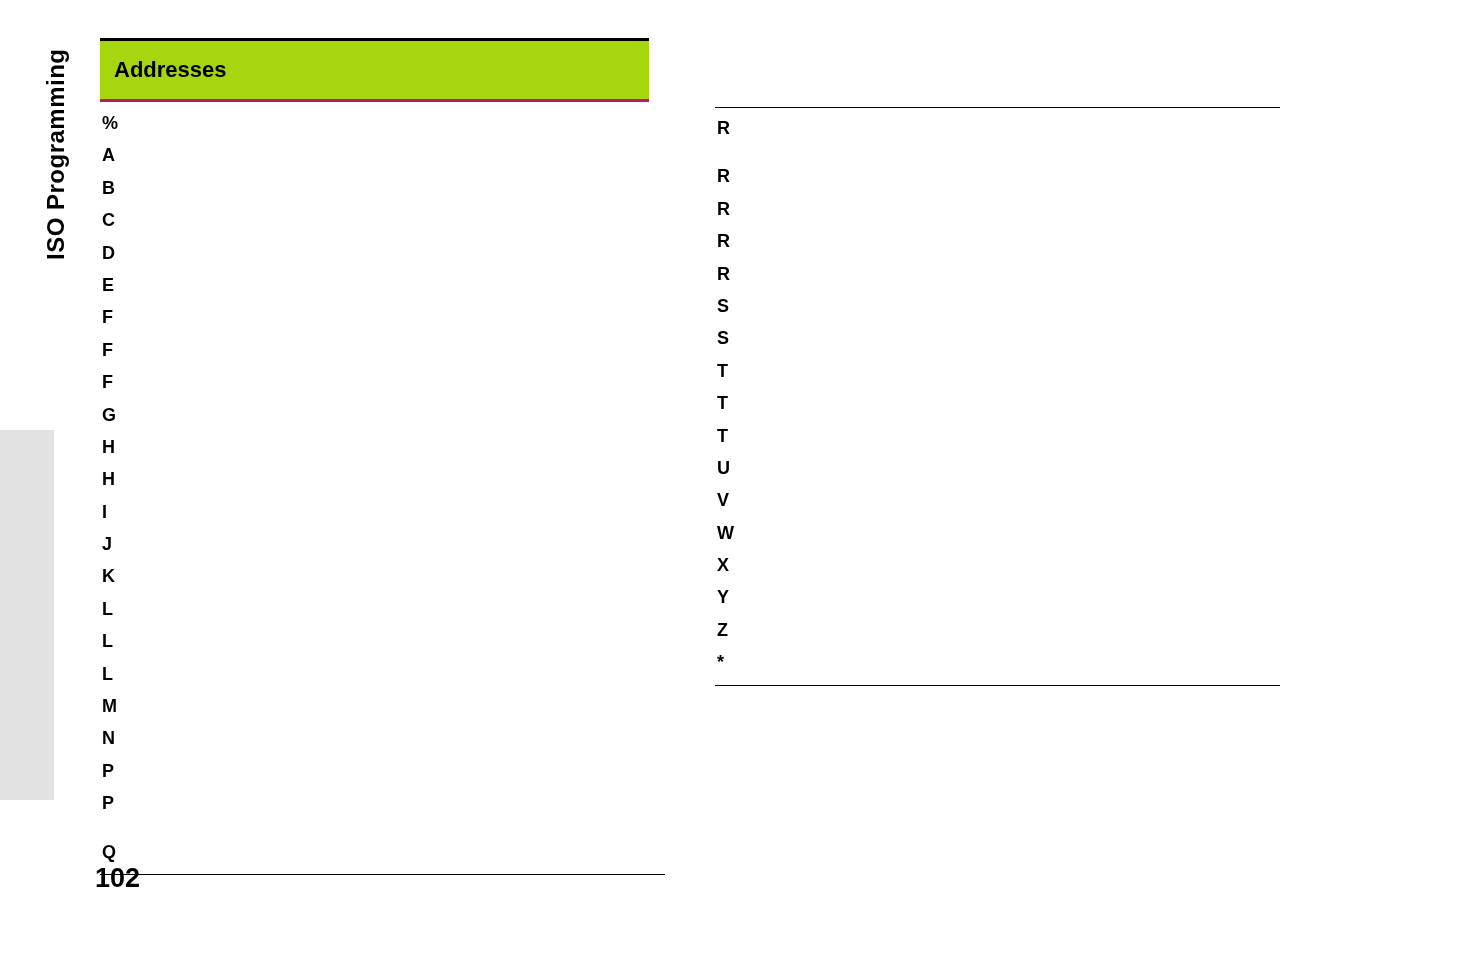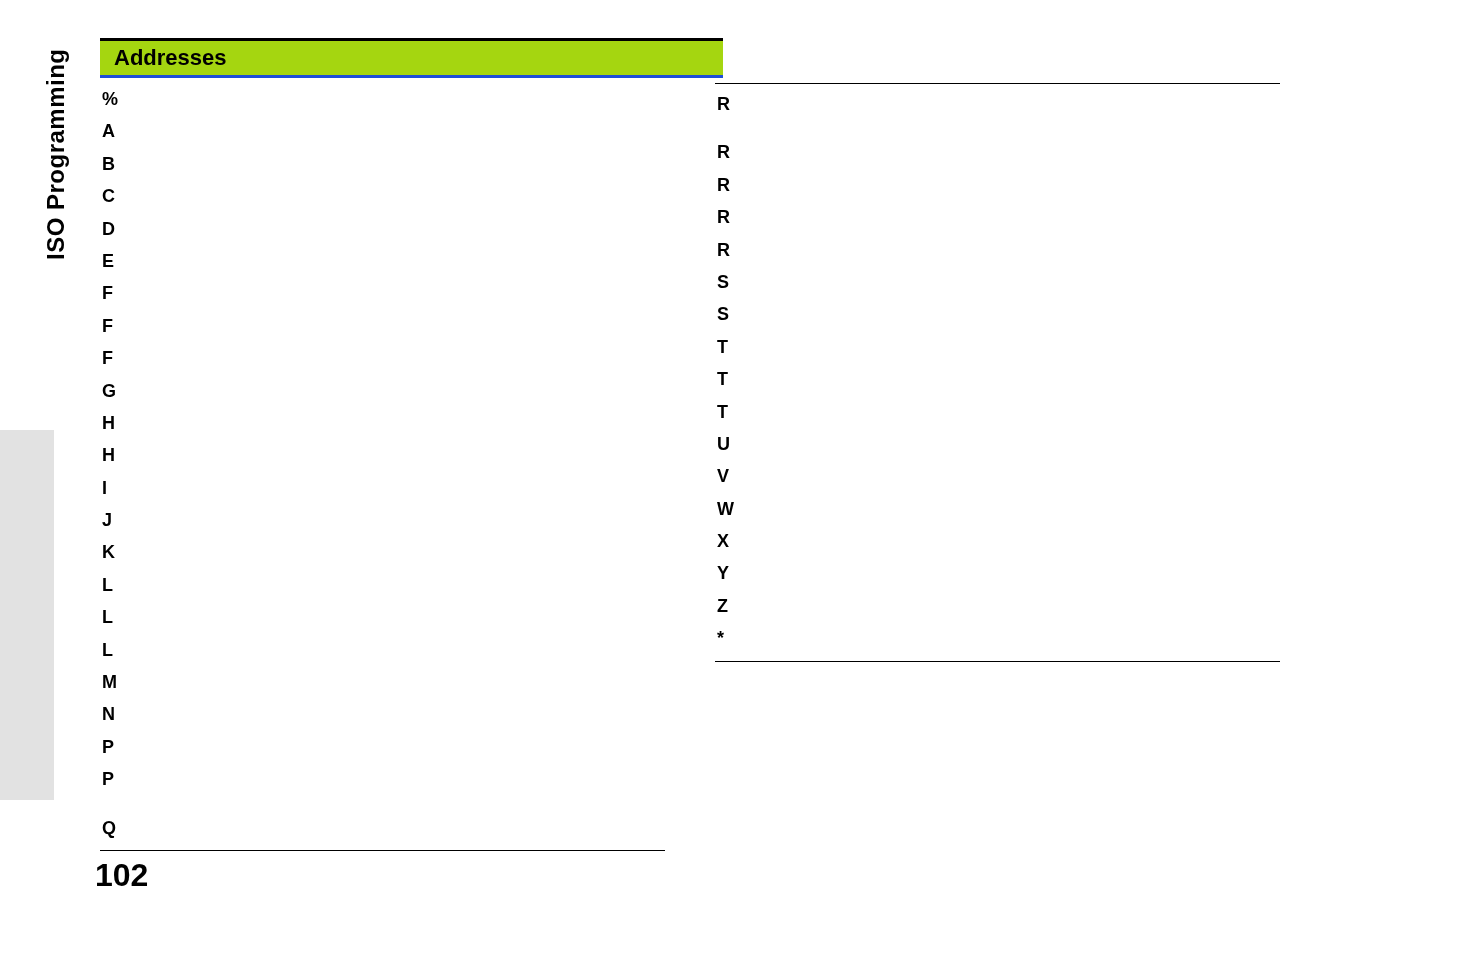--- a/index.html
+++ b/index.html
@@ -37,35 +37,35 @@
       left: 0;
       top: 430px;
       width: 54px;
       height: 370px;
       background: #e2e2e2;
     }
     .page-number {
       position: absolute;
       left: 95px;
       bottom: 60px;
-      font-size: 32px;
+      font-size: 27px;
       font-weight: 900;
     }
     .content {
       position: absolute;
       left: 100px;
       top: 38px;
       right: 180px;
     }
     .header-box {
       background: #a5d610;
       border-top: 3px solid #000;
-      border-bottom: 3px solid #1d4ed8;
-      padding: 4px 14px;
-      width: 623px;
+      border-bottom: 3px solid #be185d;
+      padding: 16px 14px;
+      width: 549px;
     }
     .header-text {
       font-size: 22px;
       font-weight: 900;
     }
     .columns {
       display: flex;
       gap: 50px;
       margin-top: 5px;
     }

